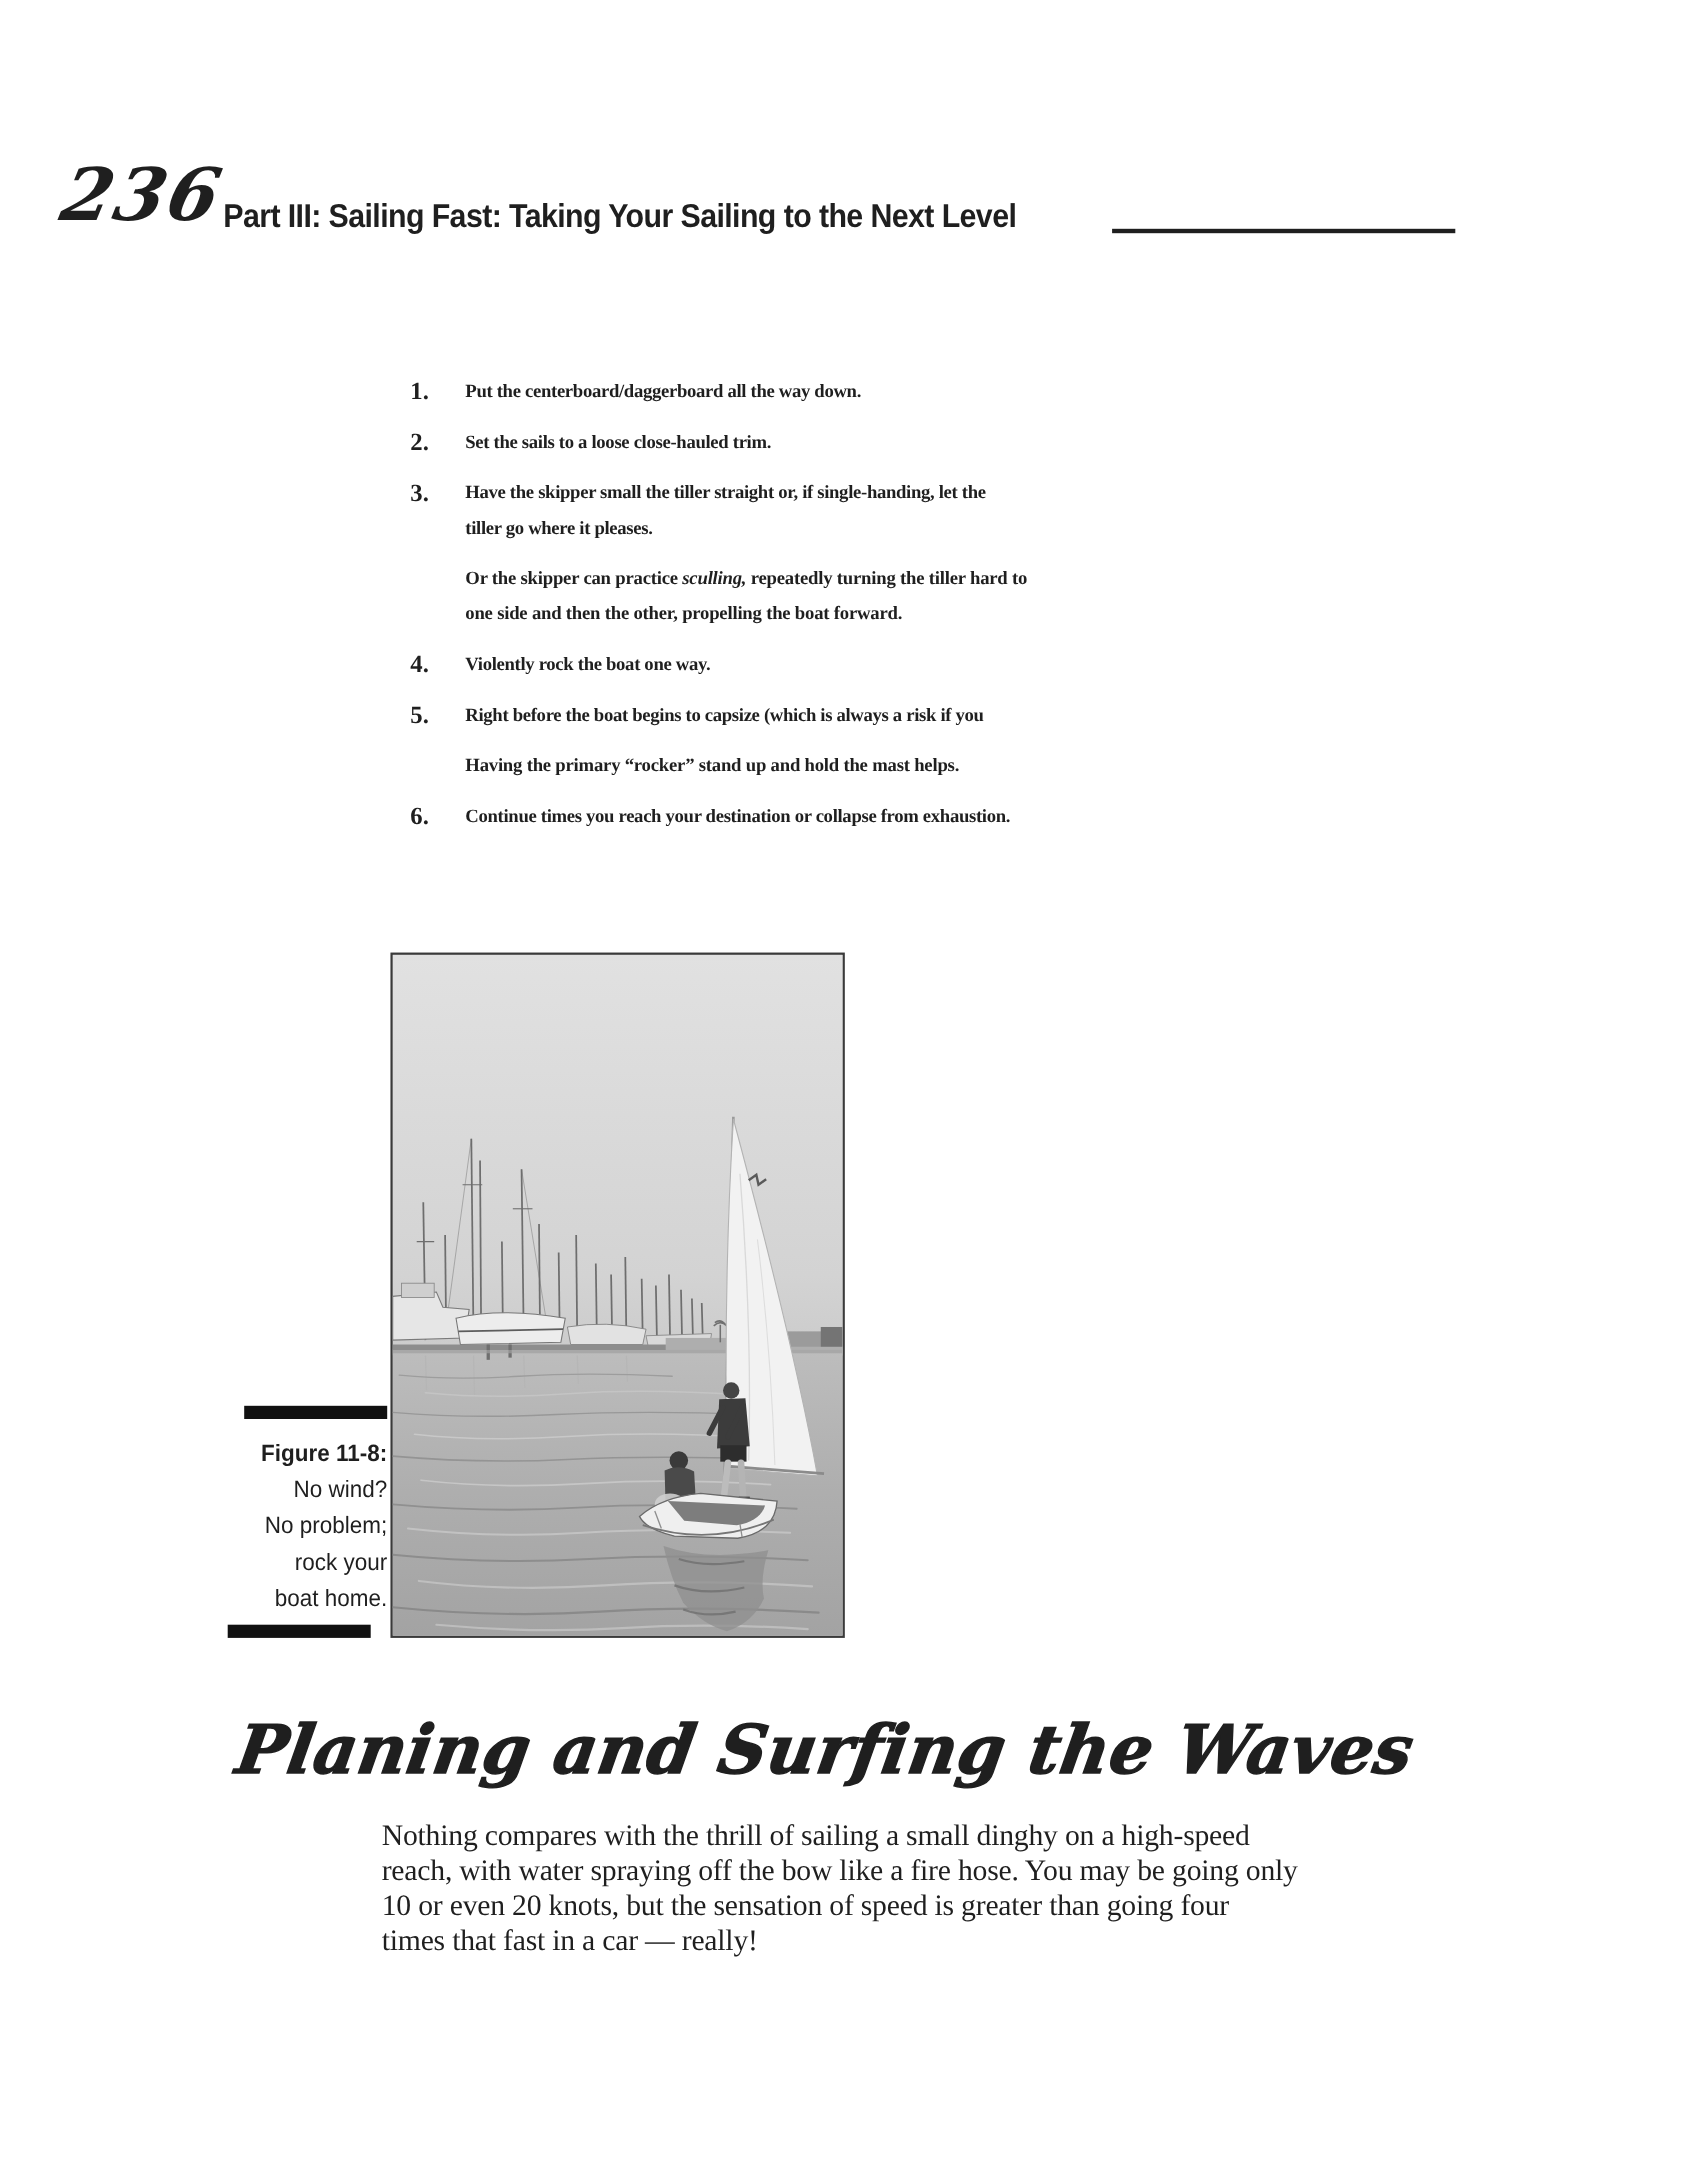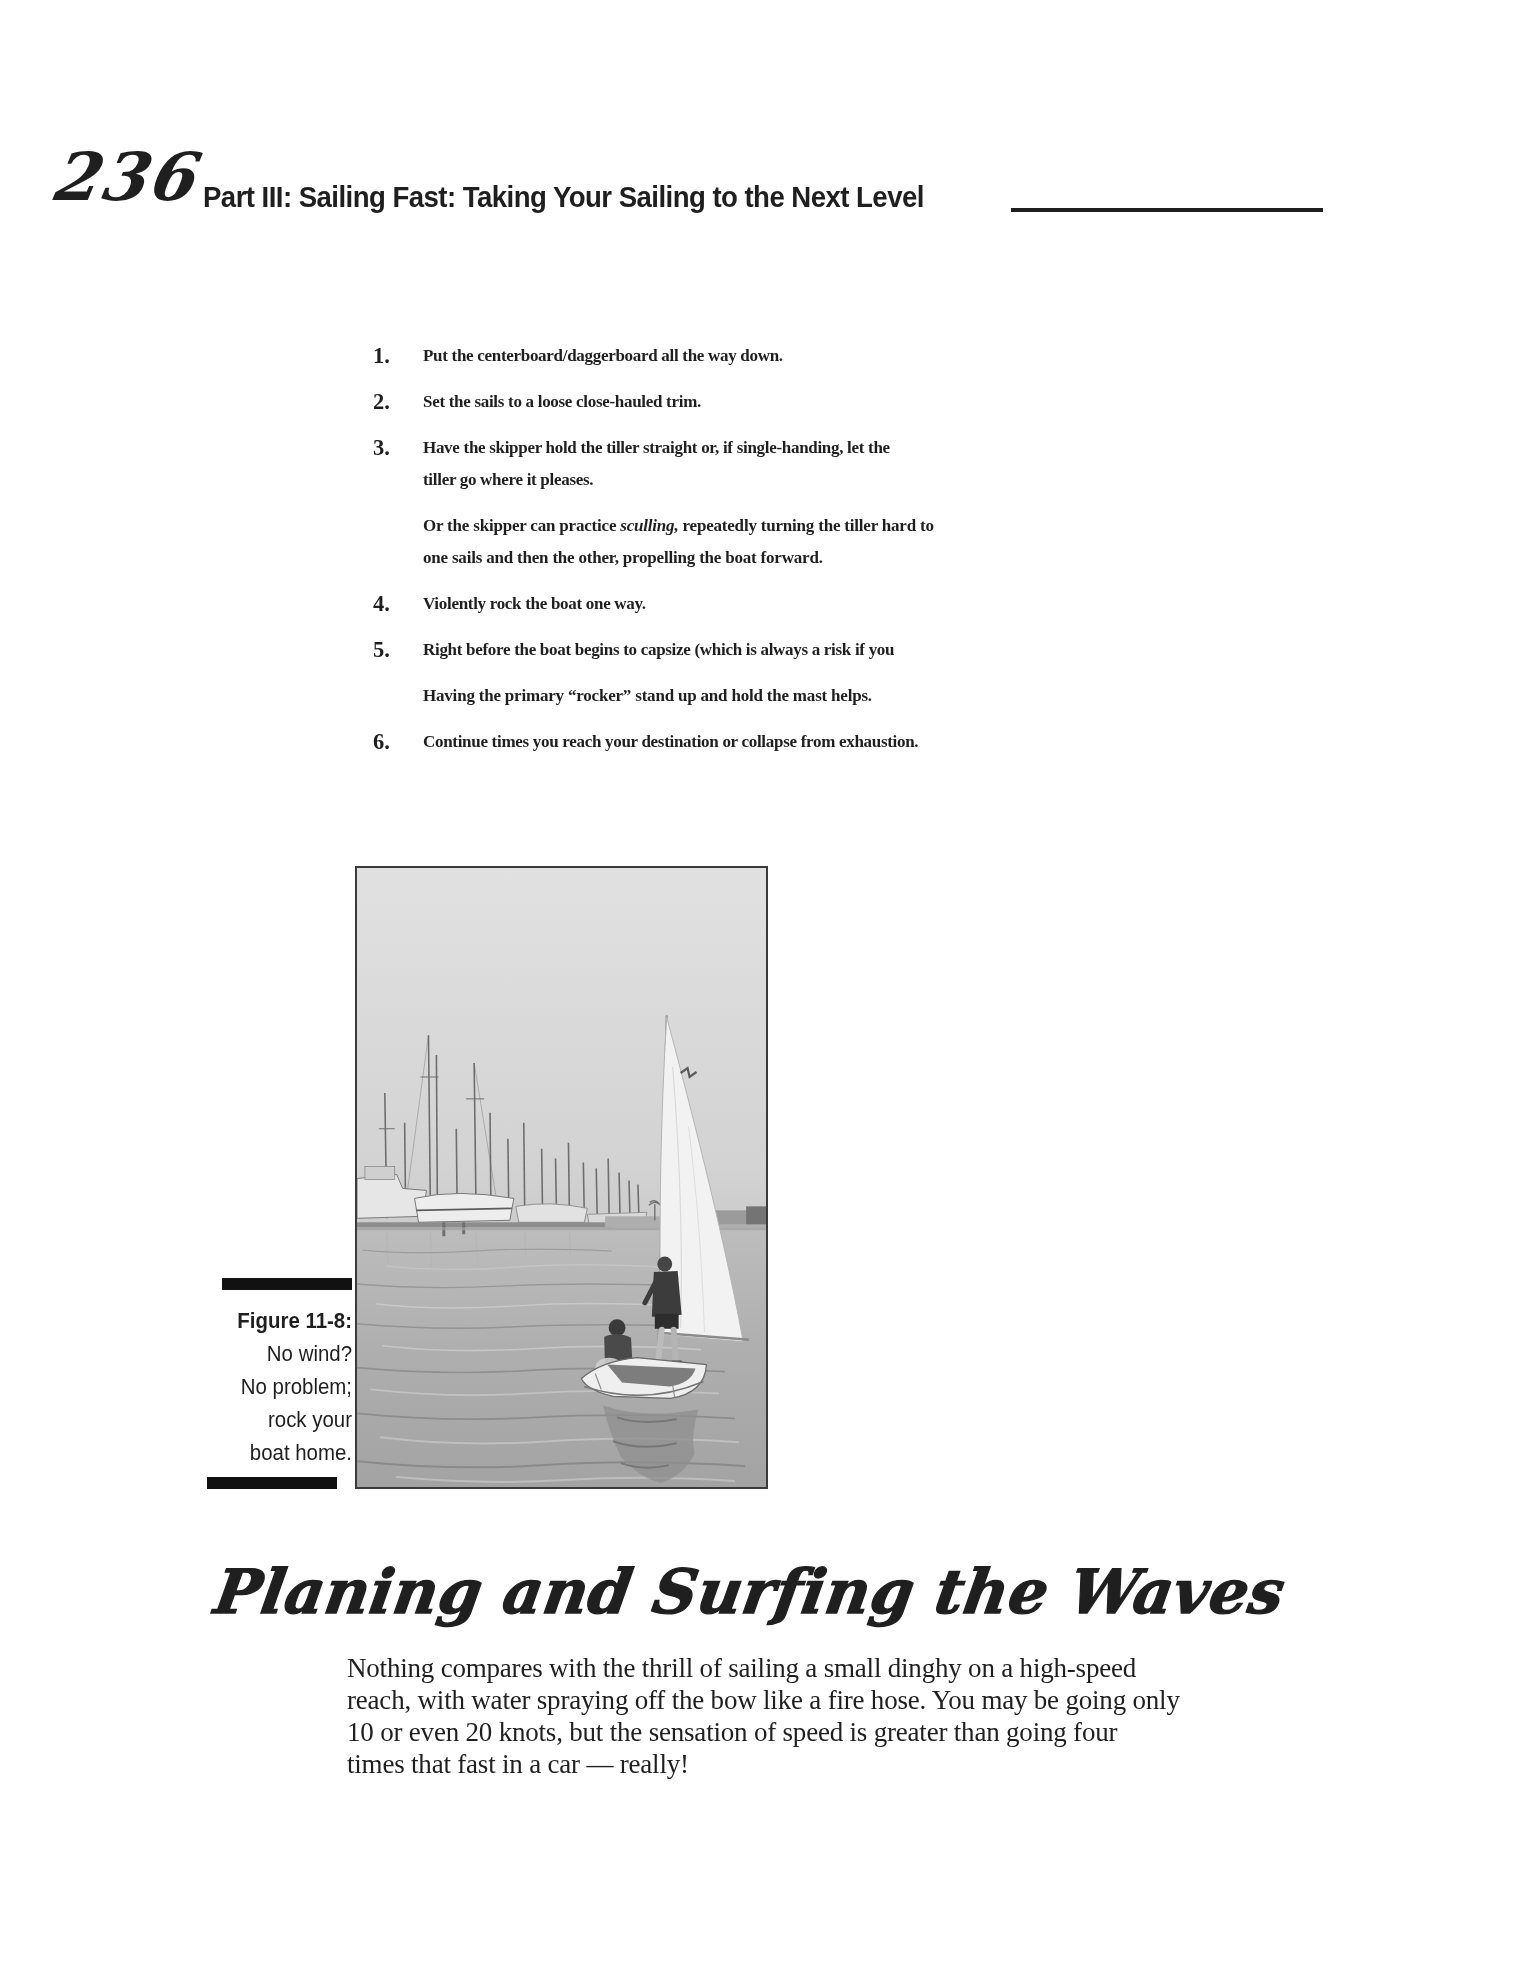--- a/index.html
+++ b/index.html
@@ -112,25 +112,25 @@
     <div class="step">
       <div class="step-num">2.</div>
       <div class="step-body">
         <div class="step-line">Set the sails to a loose close-hauled trim.</div>
       </div>
     </div>
 
     <div class="step">
       <div class="step-num">3.</div>
       <div class="step-body">
-        <div class="step-line">Have the skipper hold the tiller straight or, if single-handing, let the</div>
+        <div class="step-line">Have the skipper small the tiller straight or, if single-handing, let the</div>
         <div class="step-line">tiller go where it pleases.</div>
         <div class="step-note">
           <div class="note-line"><span>Or the skipper can practice </span><span class="italic">sculling,</span><span> repeatedly turning the tiller hard to</span></div>
-          <div class="note-line">one sails and then the other, propelling the boat forward.</div>
+          <div class="note-line">one side and then the other, propelling the boat forward.</div>
         </div>
       </div>
     </div>
 
     <div class="step">
       <div class="step-num">4.</div>
       <div class="step-body">
         <div class="step-line">Violently rock the boat one way.</div>
       </div>
     </div>

